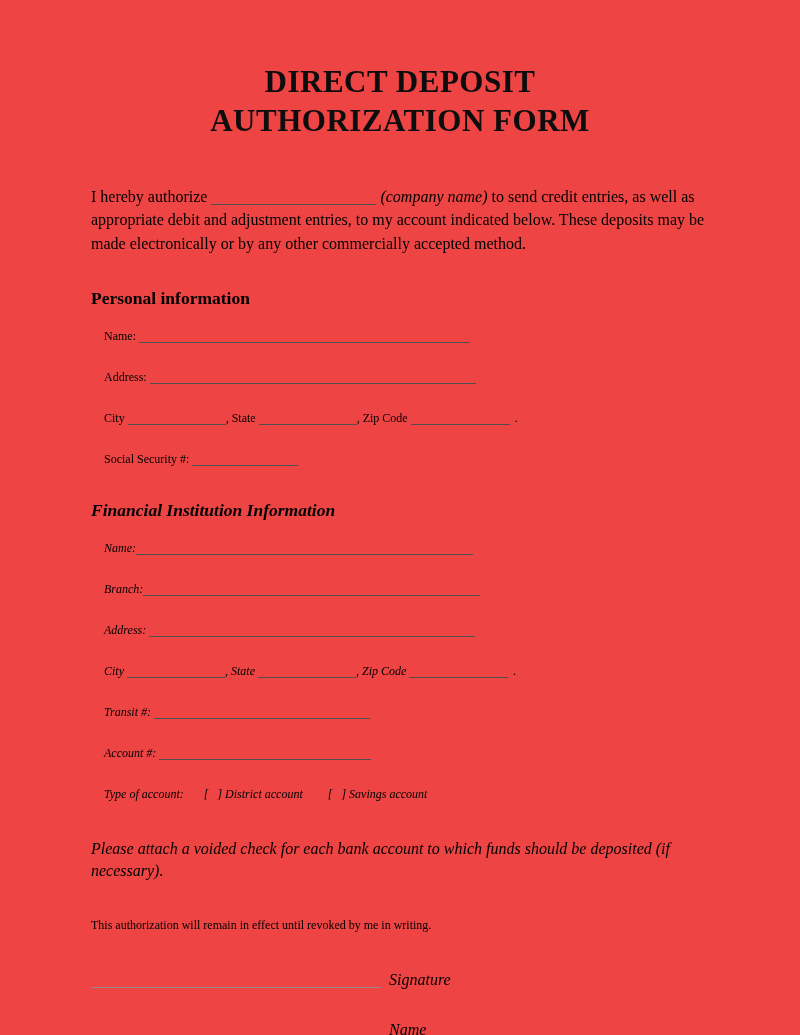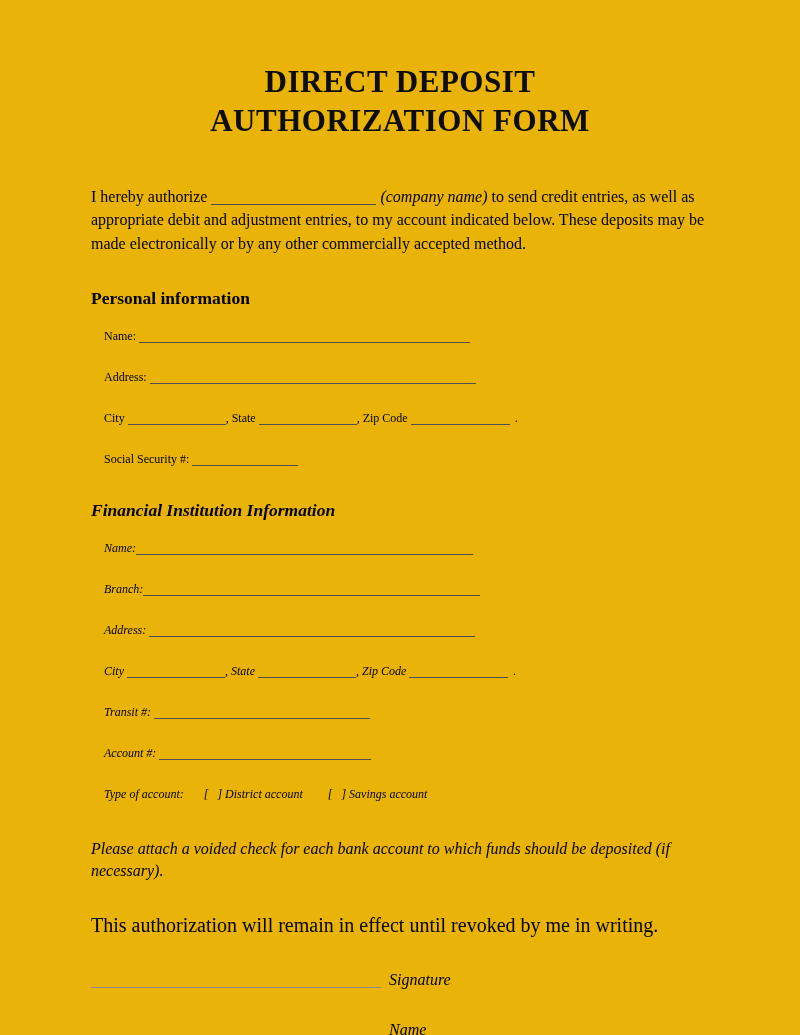--- a/index.html
+++ b/index.html
@@ -1,18 +1,18 @@
 <!DOCTYPE html>
 <html><head>
 <meta charset="utf-8">
 <style>
   html,body{margin:0;padding:0;background:#ffffff;}
   .page{
     width:800px;height:1035px;box-sizing:border-box;
-    background:#eab308;color:#000;
+    background:#ef4444;color:#000;
     font-family:"Liberation Serif", serif;
     padding-top:62px;overflow:hidden;
   }
   .doc-title{
     margin:0;text-align:center;font-weight:bold;
     font-size:31px;line-height:39px;letter-spacing:0.5px;color:#0d0d0d;
   }
   .content{padding-left:91px;padding-right:80px;}
   .intro{margin:45px 0 0 0;font-size:16px;line-height:23.3px;}
   .italic{font-style:italic;}
@@ -36,21 +36,21 @@
   .w-faddr{width:326px}
   .w-transit{width:216px}
   .w-account{width:212px}
   .w-sig{width:290px}
   .dot-end{margin-left:5px;}
   .cb-group{display:inline-block;}
   .cb-group.checking{margin-left:20px;}
   .cb-group.savings{margin-left:25px;}
   .cb-box{white-space:pre;}
   .note-attachment{margin:30px 0 0 0;font-size:16px;line-height:22px;font-style:italic;}
-  .note-revocation{margin:32px 0 8px 0;font-size:20px;line-height:22px;}
+  .note-revocation{margin:32px 0 8px 0;font-size:12px;line-height:22px;}
   .sig-row{margin:0;font-size:16px;line-height:22px;}
   .sig-row.first{margin-top:28px;}
   .sig-row.next{margin-top:33px;}
   .sig-row .bl{border-bottom-color:#8c8c8c;}
   .sig-label{font-style:italic;margin-left:8px;}
   .footer{
     margin-top:15px;padding-left:75px;
     display:flex;align-items:center;gap:4px;
   }
   .brand{

